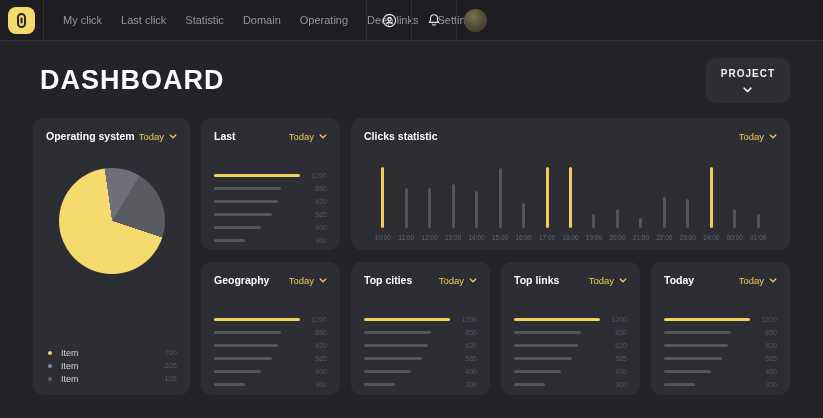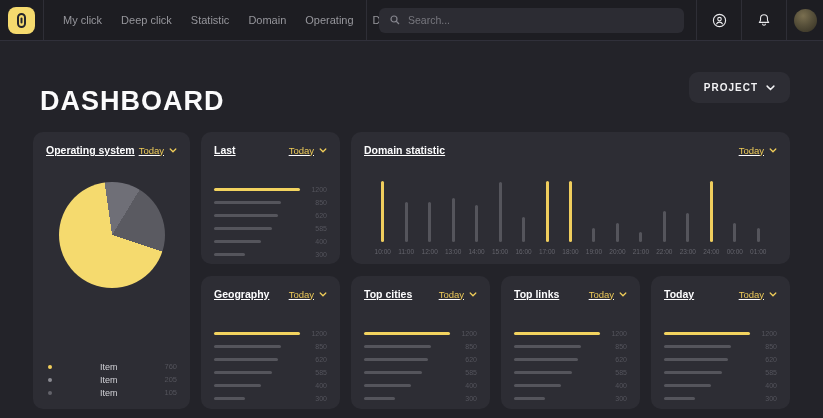--- a/index.html
+++ b/index.html
@@ -25,47 +25,47 @@
     color:#B9B9C0; font-size:10.5px; font-family:"Liberation Sans",sans-serif; }
   .search-box input::placeholder{ color:#77777E; }
   .nav-cell{ width:45px; border-left:1px solid #2E2E36; display:flex;
     align-items:center; justify-content:center; cursor:pointer; }
   .nav-cell:last-child{ width:37px; }
   .avatar{ width:23px; height:23px; border-radius:50%;
     background:radial-gradient(circle at 40% 30%, #7a6f50 0%, #57503a 45%, #322e22 100%); }
   
   .page-head{ display:flex; justify-content:space-between; align-items:center;
     margin:17px 33px 15px 40px; }
-  .page-title{ font-size:27px; font-weight:bold; letter-spacing:1px; color:#FBFBFC;margin-top:28px; }
+  .page-title{ font-size:27px; font-weight:bold; letter-spacing:1px; color:#FBFBFC; }
   .project-btn{ background:#2D2D34; border:0; border-radius:9px; color:#F2F2F4;
     font-family:"Liberation Sans",sans-serif; font-size:10px; font-weight:bold;
     letter-spacing:1px; padding:10px 15px; display:flex; align-items:center; gap:8px;
-    cursor:pointer; }
+    cursor:pointer;flex-direction:column; }
   
   .grid{ margin:0 33px; display:grid;
     grid-template-columns:157px 139px 139px 139px 139px;
     grid-template-rows:132px 133px; gap:12px 11px; }
   .card{ background:#2D2D34; border-radius:10px; padding:12px 13px;
     position:relative; overflow:hidden; }
   .card-os{ grid-column:1; grid-row:1/3; }
   .card-user{ grid-column:2; grid-row:1; }
   .card-cs{ grid-column:3/6; grid-row:1; }
   .card-geo{ grid-column:2; grid-row:2; }
   .card-cities{ grid-column:3; grid-row:2; }
   .card-links{ grid-column:4; grid-row:2; }
   .card-clicks{ grid-column:5; grid-row:2; }
-  .card-head{ display:flex; justify-content:space-between; align-items:center;text-decoration:underline; }
+  .card-head{ display:flex; justify-content:space-between; align-items:center; }
   .card-title{ font-size:10.5px; font-weight:bold; color:#FCFCFD; }
   .filter{ display:flex; align-items:center; gap:5px; color:#EDCA58;
     font-size:9.5px; cursor:pointer; }
   
   .pie{ width:106px; height:106px; border-radius:50%; margin:26px auto 0;
     background:#55555C; }
   .legend{ position:absolute; left:15px; right:13px; bottom:10px; }
-  .legend-row{ display:flex; align-items:center; height:13px; font-size:9px; color:#D2D2D7;gap:39px; }
+  .legend-row{ display:flex; align-items:center; height:13px; font-size:9px; color:#D2D2D7; }
   .dot{ width:4px; height:4px; border-radius:50%; margin-right:9px; flex:none; }
   .legend-val{ margin-left:auto; font-size:7.5px; color:#54545C; }
   
   .hbars{ margin-top:27px; }
   .hrow{ display:flex; align-items:center; height:13px; }
   .htrack{ flex:1; }
   .hbar{ height:3px; border-radius:2px; background:#55555C; }
   .hbar.hl{ background:#F2D35F; }
   .hval{ width:27px; text-align:right; font-size:7px; color:#54545C; }
   
@@ -86,38 +86,27 @@
       <span>
         <svg width="15" height="17" viewBox="0 0 15 17" fill="none">
           <rect x="4" y="2" width="7" height="13" rx="3.5" stroke="#26262C" stroke-width="2"></rect>
           <line x1="7.5" y1="6.5" x2="7.5" y2="10.5" stroke="#26262C" stroke-width="2" stroke-linecap="round"></line>
         </svg>
       </span>
     </div>
   </div>
   <nav class="menu">
     <span>My click</span>
-    <span>Deep click</span>
+    <span>Last click</span>
     <span>Statistic</span>
     <span>Domain</span>
     <span>Operating</span>
     <span>Deep links</span>
     <span>Setting</span>
   </nav>
-  <div class="search-wrap">
-    <div class="search-box">
-      <span>
-        <svg width="12" height="12" viewBox="0 0 24 24" fill="none" stroke="#85858D" stroke-width="2.4">
-          <circle cx="10" cy="10" r="6"></circle>
-            <line x1="14.5" y1="14.5" x2="20" y2="20"></line>
-        </svg>
-      </span>
-      <input type="text" placeholder="Search..." style="">
-    </div>
-  </div>
   <div class="nav-cell">
     <span>
       <svg width="17" height="17" viewBox="0 0 24 24" fill="none" stroke="#E9E9EC" stroke-width="1.6">
         <circle cx="12" cy="12" r="8.6"></circle>
         <circle cx="12" cy="10" r="2.5"></circle>
         <path d="M7.6 17.3c.9-2 2.5-3 4.4-3s3.5 1 4.4 3"></path>
       </svg>
     </span>
   </div>
   <div class="nav-cell">
@@ -222,21 +211,21 @@
           <div class="htrack">
             <div class="hbar" style="width: 36%;"></div>
           </div>
           <div class="hval">300</div>
         </div>
       </div>
   </section>
 
   <section class="card card-cs">
     <div class="card-head">
-      <span class="card-title">Domain statistic</span>
+      <span class="card-title">Clicks statistic</span>
       <span class="filter">
         <span>Today</span>
         <svg width="8" height="5" viewBox="0 0 12 8" fill="none" stroke="#EDCA58" stroke-width="2" stroke-linecap="round">
             <path d="M1.5 1.5 6 6l4.5-4.5"></path>
           </svg>
       </span>
     </div>
     <div class="vwrap">
         <div class="vcol">
           <div class="vbarzone">

